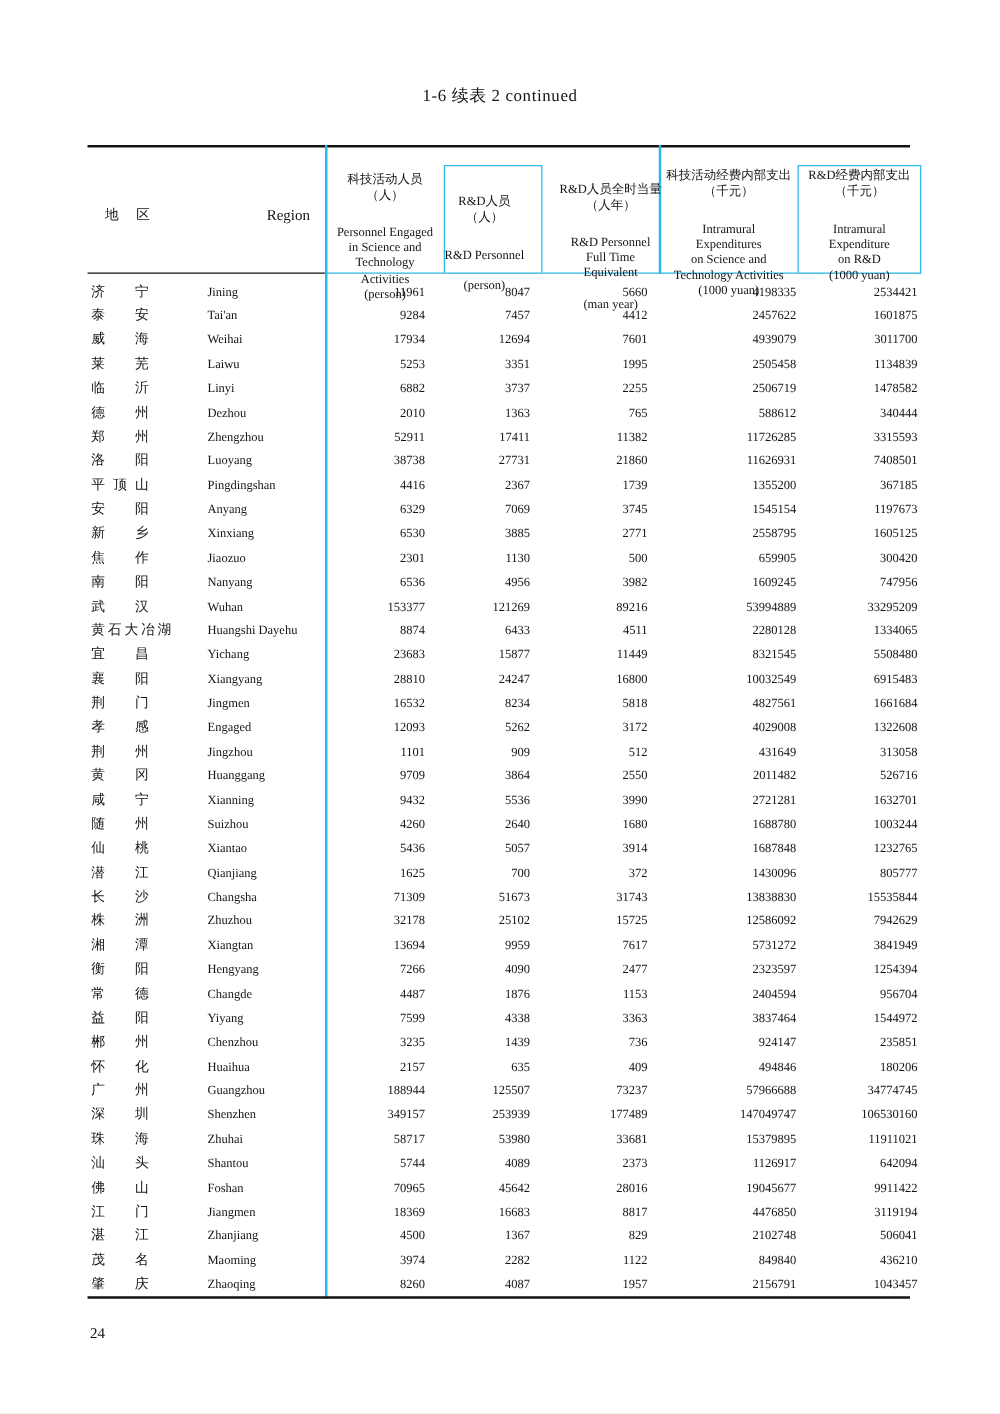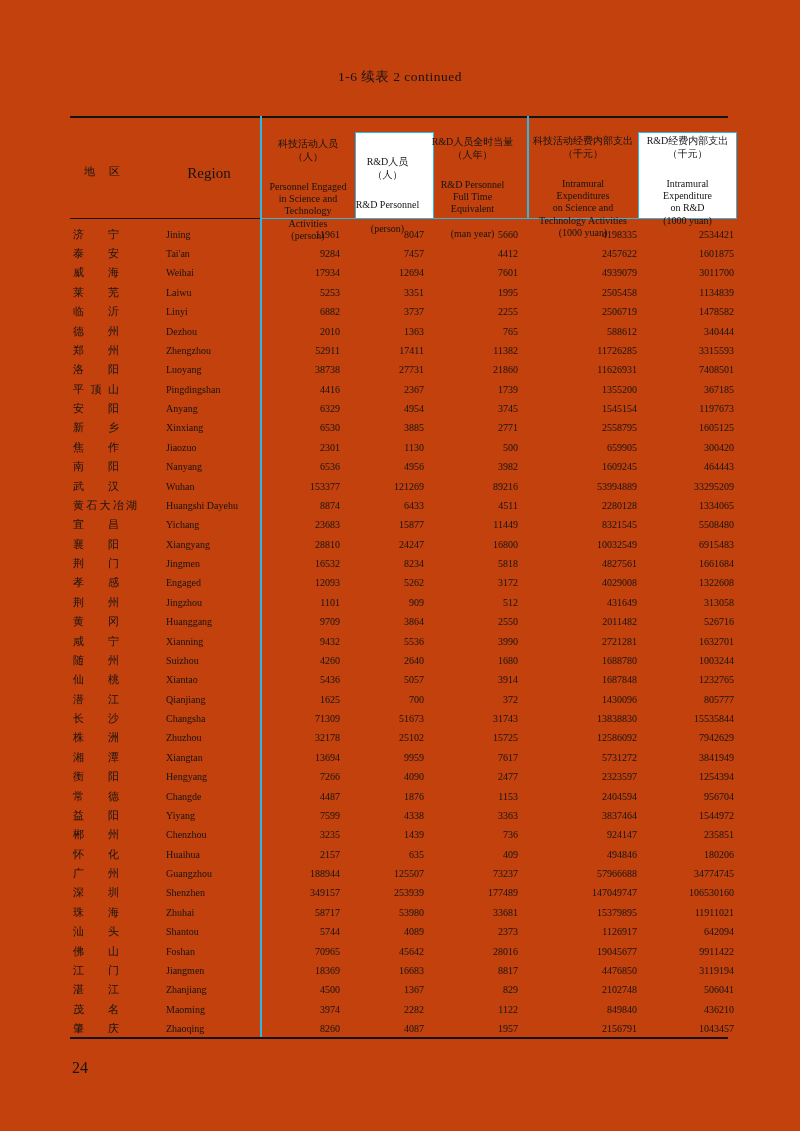--- a/index.html
+++ b/index.html
@@ -1,18 +1,18 @@
 <!DOCTYPE html>
 <html style="--accent: #2cb7e6; --ink: #141414;"><head>
 <meta charset="utf-8">
 <style>
   html,body{margin:0;padding:0;background:#e8e8e8;}
   :root{--accent:#2cb7e6;--ink:#141414;}
   .page{
-    position:relative;width:800px;height:1131px;background:#c2410c;
+    position:relative;width:800px;height:1131px;background:#ffffff;
     margin:0 auto;overflow:hidden;
     font-family:"Liberation Serif","DejaVu Serif",serif;color:var(--ink);
   }
   .doc-title{
     position:absolute;top:68px;left:0;width:800px;text-align:center;
     font-size:13.5px;letter-spacing:.5px;
   }
   .stats-table{position:absolute;left:70px;top:116px;width:667px;height:923px;}
   
   .rule{position:absolute;}
@@ -25,39 +25,39 @@
   .hbox{position:absolute;border:1.5px solid var(--accent);background:#fff;box-sizing:border-box;}
   .hbox1{left:285px;top:16px;width:79px;height:87px;}
   .hbox2{left:568px;top:16px;width:99px;height:87px;}
   
   .thead{position:absolute;left:0;top:0;width:667px;height:103px;}
   .hcell{position:absolute;text-align:center;white-space:pre-line;z-index:2;}
   .hl-cn{font-size:10px;line-height:13px;white-space:pre-line;}
   .hl-en{font-size:10px;line-height:12.2px;white-space:pre-line;}
   .hc-region{left:0;top:0;width:190px;height:103px;}
   .hc-region .cnrow{position:absolute;left:14px;top:48px;width:36px;display:flex;justify-content:space-between;font-size:11px;}
-  .hc-region .enlab{position:absolute;left:100px;top:49px;width:78px;text-align:center;font-size:15px;}
+  .hc-region .enlab{position:absolute;left:100px;top:49px;width:78px;text-align:right;font-size:12px;}
   .hc2{left:191px;top:0;width:94px;padding-top:3px;}
   .hc3{left:279px;top:0;width:77px;padding-top:21px;}
-  .hc4{left:356px;top:0;width:93px;padding-top:1px;}
+  .hc4{left:372px;top:0;width:93px;padding-top:11px;}
   .hc5{left:458px;top:0;width:110px;padding-top:0;}
   .hc6{left:569px;top:0;width:97px;}
   
   .tbody{position:absolute;left:0;top:108px;width:667px;height:815px;}
   .row{position:relative;height:19.38px;}
   .cname{position:absolute;left:3px;top:50%;transform:translateY(-50%);
          width:46px;display:flex;justify-content:space-between;
          font-size:11px;line-height:11px;}
   .cname.wide{width:64px;letter-spacing:0;}
   .ename{position:absolute;left:78px;top:50%;transform:translateY(-50%);
          font-size:10px;white-space:nowrap;margin-left:18px;}
   .num{position:absolute;top:50%;transform:translateY(-50%);
        width:120px;text-align:right;font-size:10px;}
   .n0{left:150px}.n1{left:234px}.n2{left:328px}.n3{left:447px}.n4{left:544px}
-  .page-number{position:absolute;left:72px;top:1059px;font-size:16px;}
+  .page-number{position:absolute;left:72px;top:1059px;font-size:12px;}
 </style>
 </head>
 <body>
 
 <div class="page">
 
   <div class="doc-title">1-6  续表 2  continued</div>
 
   <div class="stats-table">
 
@@ -227,21 +227,21 @@
           <span class="num n3">1355200</span>
           <span class="num n4">367185</span>
         </div>
         <div class="row">
           <span class="cname">
             <span>安</span>
             <span>阳</span>
           </span>
           <span class="ename">Anyang</span>
           <span class="num n0">6329</span>
-          <span class="num n1">4954</span>
+          <span class="num n1">7069</span>
           <span class="num n2">3745</span>
           <span class="num n3">1545154</span>
           <span class="num n4">1197673</span>
         </div>
         <div class="row">
           <span class="cname">
             <span>新</span>
             <span>乡</span>
           </span>
           <span class="ename">Xinxiang</span>
@@ -266,21 +266,21 @@
         <div class="row">
           <span class="cname">
             <span>南</span>
             <span>阳</span>
           </span>
           <span class="ename">Nanyang</span>
           <span class="num n0">6536</span>
           <span class="num n1">4956</span>
           <span class="num n2">3982</span>
           <span class="num n3">1609245</span>
-          <span class="num n4">464443</span>
+          <span class="num n4">747956</span>
         </div>
         <div class="row">
           <span class="cname">
             <span>武</span>
             <span>汉</span>
           </span>
           <span class="ename">Wuhan</span>
           <span class="num n0">153377</span>
           <span class="num n1">121269</span>
           <span class="num n2">89216</span>

